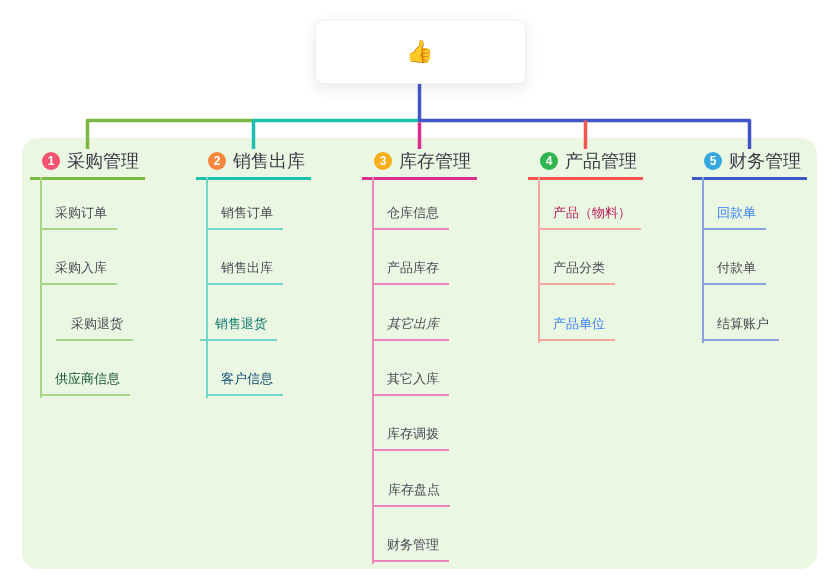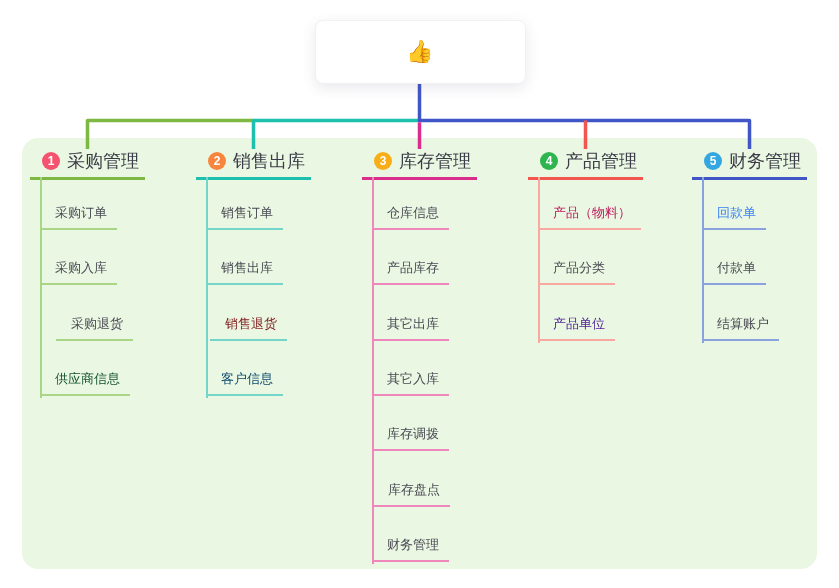--- a/index.html
+++ b/index.html
@@ -63,42 +63,42 @@
       <div class="child" style="left: 40px; top: 258.3px; border-bottom-color: rgb(169, 213, 135); color: rgb(74, 74, 84);">采购入库</div>
       <div class="child" style="left: 40px; top: 313.6px; border-bottom-color: rgb(169, 213, 135); color: rgb(74, 74, 84); margin-left: 16px;">采购退货</div>
       <div class="child" style="left: 40px; top: 368.9px; border-bottom-color: rgb(169, 213, 135); color: #14532d;">供应商信息</div>
       <div class="branch-title" style="left: 196px; top: 149px; width: 115px; border-bottom-color: rgb(29, 191, 173); color: rgb(59, 59, 71);">
         <span class="badge" style="background: rgb(247, 133, 62);">2</span>
         <span>销售出库</span>
       </div>
       <div class="vline" style="left: 206px; top: 177px; height: 220.9px; background: rgb(116, 214, 200);"></div>
       <div class="child" style="left: 206px; top: 203px; border-bottom-color: rgb(116, 214, 200); color: rgb(74, 74, 84);">销售订单</div>
       <div class="child" style="left: 206px; top: 258.3px; border-bottom-color: rgb(116, 214, 200); color: rgb(74, 74, 84); text-align: center;">销售出库</div>
-      <div class="child" style="left: 210px; top: 313.6px; border-bottom-color: rgb(116, 214, 200); color: #7f1d1d;">销售退货</div>
+      <div class="child" style="left: 200px; top: 313.6px; border-bottom-color: rgb(116, 214, 200); color: #0f766e;">销售退货</div>
       <div class="child" style="left: 206px; top: 368.9px; border-bottom-color: rgb(116, 214, 200); color: #0c4a6e;">客户信息</div>
       <div class="branch-title" style="left: 362px; top: 149px; width: 115px; border-bottom-color: rgb(217, 46, 140); color: rgb(59, 59, 71);">
         <span class="badge" style="background: rgb(249, 174, 23);">3</span>
         <span>库存管理</span>
       </div>
       <div class="vline" style="left: 372px; top: 177px; height: 386.8px; background: rgb(239, 135, 189);"></div>
       <div class="child" style="left: 372px; top: 203px; border-bottom-color: rgb(239, 135, 189); color: rgb(74, 74, 84);">仓库信息</div>
       <div class="child" style="left: 372px; top: 258.3px; border-bottom-color: rgb(239, 135, 189); color: rgb(74, 74, 84);">产品库存</div>
-      <div class="child" style="left: 372px; top: 313.6px; border-bottom-color: rgb(239, 135, 189); color: rgb(74, 74, 84);">其它出库</div>
+      <div class="child" style="left: 372px; top: 313.6px; border-bottom-color: rgb(239, 135, 189); color: rgb(74, 74, 84); font-style: italic;">其它出库</div>
       <div class="child" style="left: 372px; top: 368.9px; border-bottom-color: rgb(239, 135, 189); color: rgb(74, 74, 84);">其它入库</div>
       <div class="child" style="left: 372px; top: 424.2px; border-bottom-color: rgb(239, 135, 189); color: rgb(74, 74, 84);">库存调拨</div>
       <div class="child" style="left: 372px; top: 479.5px; border-bottom-color: rgb(239, 135, 189); color: rgb(74, 74, 84); padding-left: 16px;">库存盘点</div>
       <div class="child" style="left: 372px; top: 534.8px; border-bottom-color: rgb(239, 135, 189); color: rgb(74, 74, 84);">财务管理</div>
       <div class="branch-title" style="left: 528px; top: 149px; width: 115px; border-bottom-color: rgb(242, 86, 78); color: rgb(59, 59, 71);">
         <span class="badge" style="background: rgb(46, 181, 79);">4</span>
         <span>产品管理</span>
       </div>
       <div class="vline" style="left: 538px; top: 177px; height: 165.6px; background: rgb(248, 168, 161);"></div>
       <div class="child" style="left: 538px; top: 203px; border-bottom-color: rgb(248, 168, 161); color: #be185d;">产品（物料）</div>
       <div class="child" style="left: 538px; top: 258.3px; border-bottom-color: rgb(248, 168, 161); color: rgb(74, 74, 84);">产品分类</div>
-      <div class="child" style="left: 538px; top: 313.6px; border-bottom-color: rgb(248, 168, 161); color: #4c1d95;">产品单位</div>
+      <div class="child" style="left: 538px; top: 313.6px; border-bottom-color: rgb(248, 168, 161); color: #3b82f6;">产品单位</div>
       <div class="branch-title" style="left: 692px; top: 149px; width: 115px; border-bottom-color: rgb(65, 86, 198); color: rgb(59, 59, 71);">
         <span class="badge" style="background: rgb(52, 167, 224);">5</span>
         <span>财务管理</span>
       </div>
       <div class="vline" style="left: 702px; top: 177px; height: 165.6px; background: rgb(138, 162, 222);"></div>
       <div class="child" style="left: 702px; top: 203px; border-bottom-color: rgb(138, 162, 222); color: #3b82f6;">回款单</div>
       <div class="child" style="left: 702px; top: 258.3px; border-bottom-color: rgb(138, 162, 222); color: rgb(74, 74, 84);">付款单</div>
       <div class="child" style="left: 702px; top: 313.6px; border-bottom-color: rgb(138, 162, 222); color: rgb(74, 74, 84);">结算账户</div>
     </div>
 </div>

